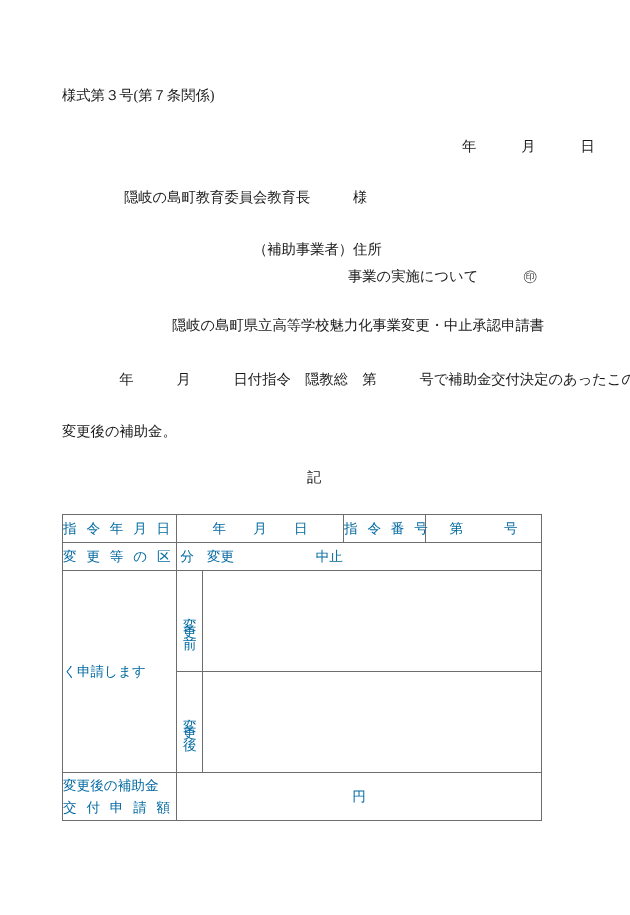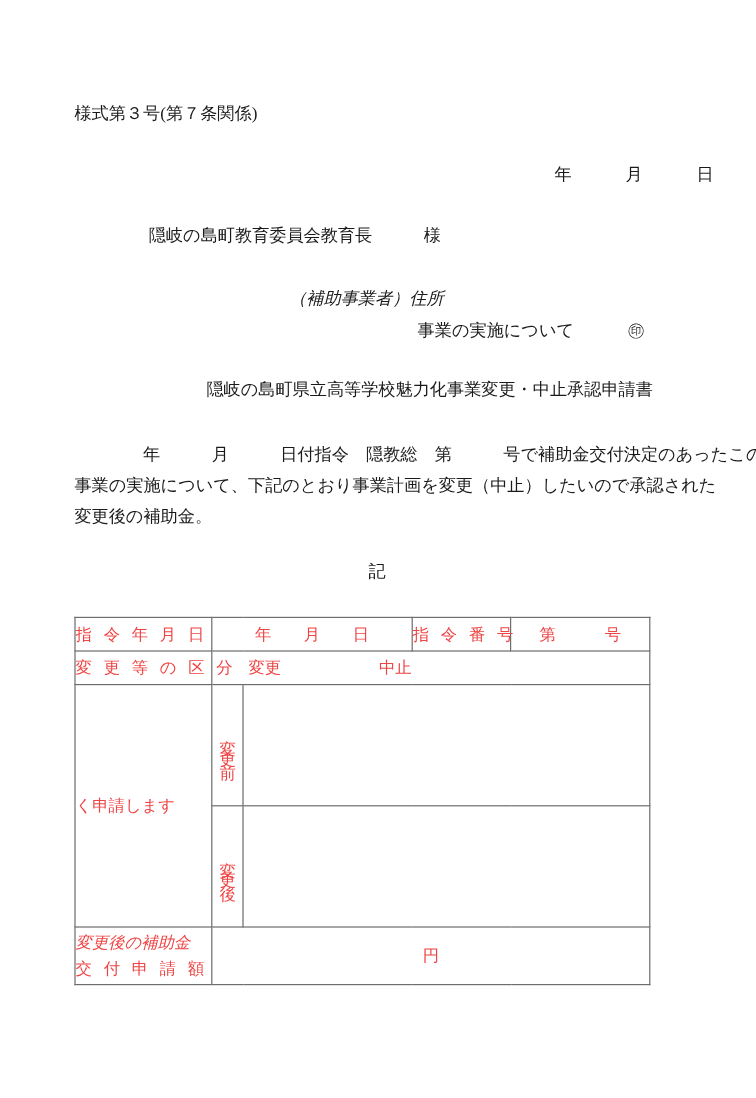--- a/index.html
+++ b/index.html
@@ -29,21 +29,21 @@
     white-space: pre;
     line-height: 1.0;
   }
   .fs14  { font-size: 14.3px; }
 
   
   #form-number   { left: 62px;  top: 88px; }
   #date-line     { left: 462px; top: 139px; letter-spacing: 0.5px; }
   #addressee     { left: 76px;  top: 190px; padding-left: 48px; }
 
-  #applicant-kind    { left: 241px; top: 242px; font-style: italic; }
+  #applicant-kind    { left: 253px; top: 242px; }
   #applicant-name    { left: 348px; top: 269px; }
   #seal-mark         { left: 523px; top: 269px; font-size: 14.3px; }
 
   #doc-title     { left: 136px; top: 318px; margin-left: 36px; }
 
   
   .body-line { position: absolute; white-space: pre; font-size: 14.3px; line-height: 1.0; }
   #body-l1 { left: 62px; top: 372px; }
   #body-l2 { left: 62px; top: 398px; }
   #body-l3 { left: 62px; top: 424px; }
@@ -57,21 +57,21 @@
     top: 514px;
     width: 479px;
     border-collapse: collapse;
     table-layout: fixed;
     font-size: 13.6px;
   }
   .form-table td {
     border: 1px solid #6d6d6d;
     padding: 0;
     vertical-align: middle;
-    color: #ef4444;
+    color: #0369a1;
   }
   .cell-pad { padding: 0 10px; }
 
   .lbl {
     letter-spacing: 3.2px;
     white-space: pre;
   }
   .lbl-tight { letter-spacing: 0px; white-space: pre; }
 
   .r1 { height: 28px; }
@@ -104,21 +104,21 @@
     width: 114px;
     text-align: left;
   }
   .blank-cell { }
 
   .amount-label {
     line-height: 1.55;
     text-align: left;
     padding: 0 10px;
   }
-  .amount-l1 { letter-spacing: 0px; white-space: pre; display: block; font-style: italic; }
+  .amount-l1 { letter-spacing: 0px; white-space: pre; display: block; }
   .amount-l2 { letter-spacing: 3.2px; white-space: pre; display: block; }
 </style>
 </head>
 <body>
 
 <div class="page">
 
   <div class="t fs14" id="form-number">様式第３号(第７条関係)</div>
 
   <div class="t fs14" id="date-line">年　　　月　　　日</div>
@@ -127,21 +127,20 @@
 
   <div class="t fs14" id="applicant-kind">（補助事業者）住所</div>
 
   <div class="t fs14" id="applicant-name">事業の実施について</div>
 
   <div class="t" id="seal-mark">㊞</div>
 
   <div class="t fs14" id="doc-title">隠岐の島町県立高等学校魅力化事業変更・中止承認申請書</div>
 
   <div class="body-line" id="body-l1">　　　　年　　　月　　　日付指令　隠教総　第　　　号で補助金交付決定のあったこの</div>
-  <div class="body-line" id="body-l2">事業の実施について、下記のとおり事業計画を変更（中止）したいので承認された</div>
   <div class="body-line" id="body-l3">変更後の補助金。</div>
 
   <div class="t fs14" id="ki-mark">記</div>
 
   <table class="form-table">
     <colgroup>
       <col style="width:114px">
       <col style="width:26px">
       <col style="width:141px">
       <col style="width:82px">

